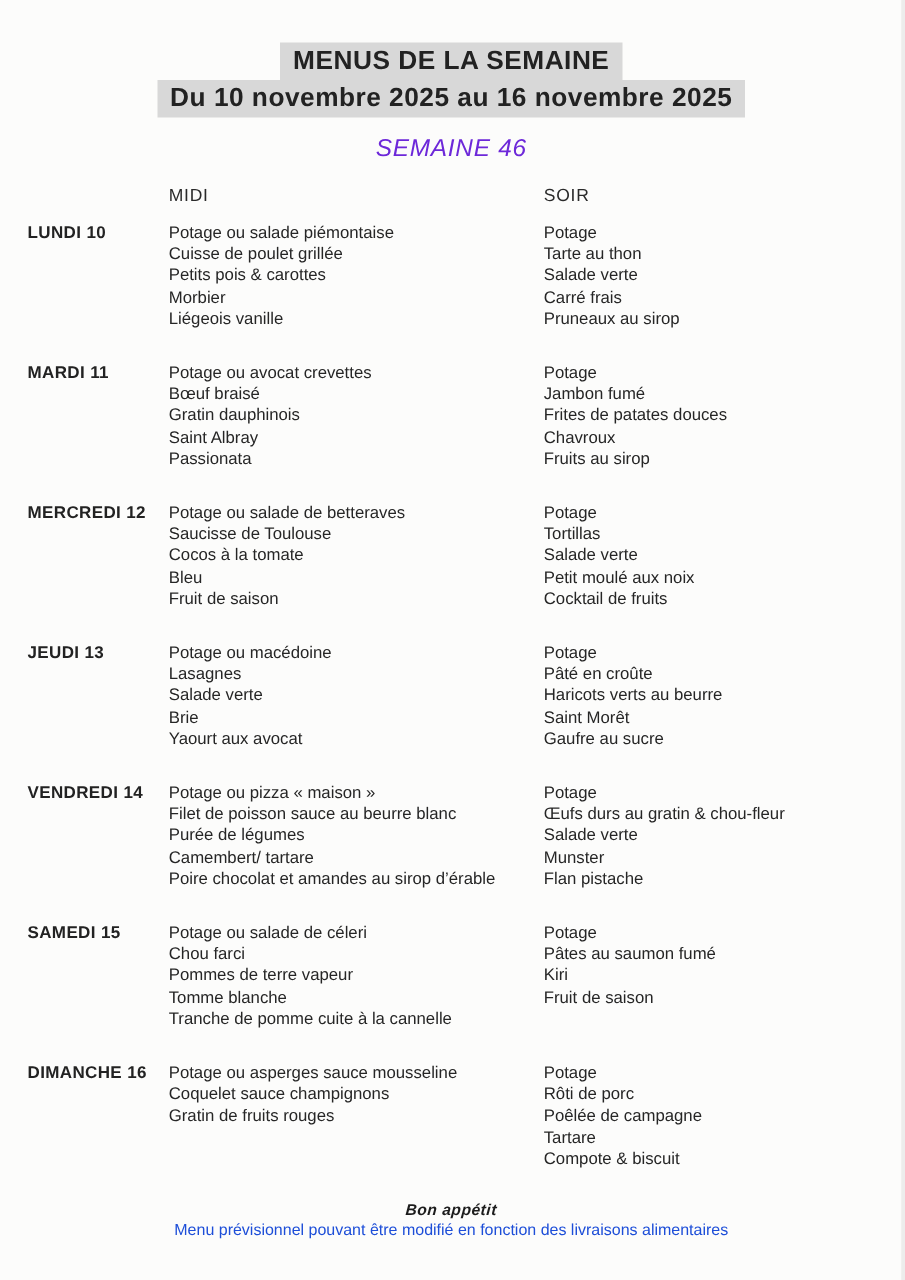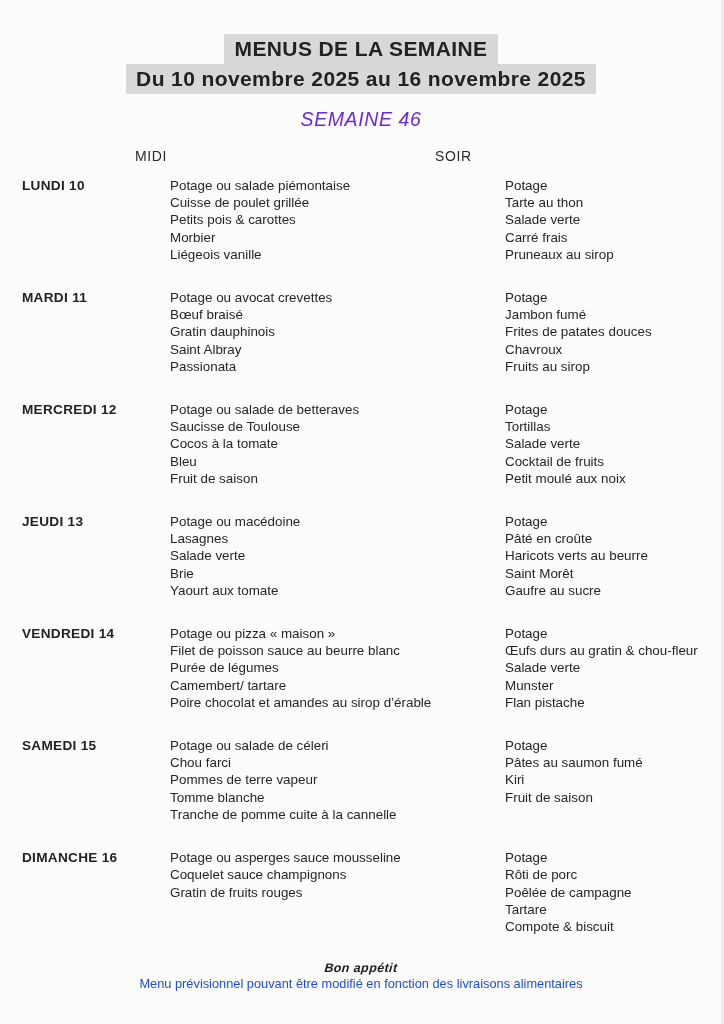--- a/index.html
+++ b/index.html
@@ -55,21 +55,20 @@
     margin-top: 17px;
     margin-bottom: 13px;
   }
   .col-header {
     font-size: 14px;
     letter-spacing: 0.6px;
     color: #2a2a2a;
   }
   .menu-row {
     min-height: 86px;
-    gap: 35px;
   }
   .day-label {
     font-weight: bold;
     font-size: 13.6px;
     letter-spacing: 0.3px;
     padding-top: 1px;
     white-space: nowrap;
   }
   .menu-item {
     font-size: 13.4px;
@@ -159,33 +158,33 @@
           <div class="menu-item">Potage ou salade de betteraves</div>
           <div class="menu-item">Saucisse de Toulouse</div>
           <div class="menu-item">Cocos à la tomate</div>
           <div class="menu-item">Bleu</div>
           <div class="menu-item">Fruit de saison</div>
         </div>
     <div class="col-soir">
           <div class="menu-item">Potage</div>
           <div class="menu-item">Tortillas</div>
           <div class="menu-item">Salade verte</div>
+          <div class="menu-item">Petit moulé aux noix</div>
           <div class="menu-item">Cocktail de fruits</div>
-          <div class="menu-item">Petit moulé aux noix</div>
         </div>
   </div>
 
   <div class="day-row menu-row">
     <div class="col-day day-label">JEUDI 13</div>
     <div class="col-midi">
           <div class="menu-item">Potage ou macédoine</div>
           <div class="menu-item">Lasagnes</div>
           <div class="menu-item">Salade verte</div>
           <div class="menu-item">Brie</div>
-          <div class="menu-item">Yaourt aux tomate</div>
+          <div class="menu-item">Yaourt aux avocat</div>
         </div>
     <div class="col-soir">
           <div class="menu-item">Potage</div>
           <div class="menu-item">Pâté en croûte</div>
           <div class="menu-item">Haricots verts au beurre</div>
           <div class="menu-item">Saint Morêt</div>
           <div class="menu-item">Gaufre au sucre</div>
         </div>
   </div>
 

